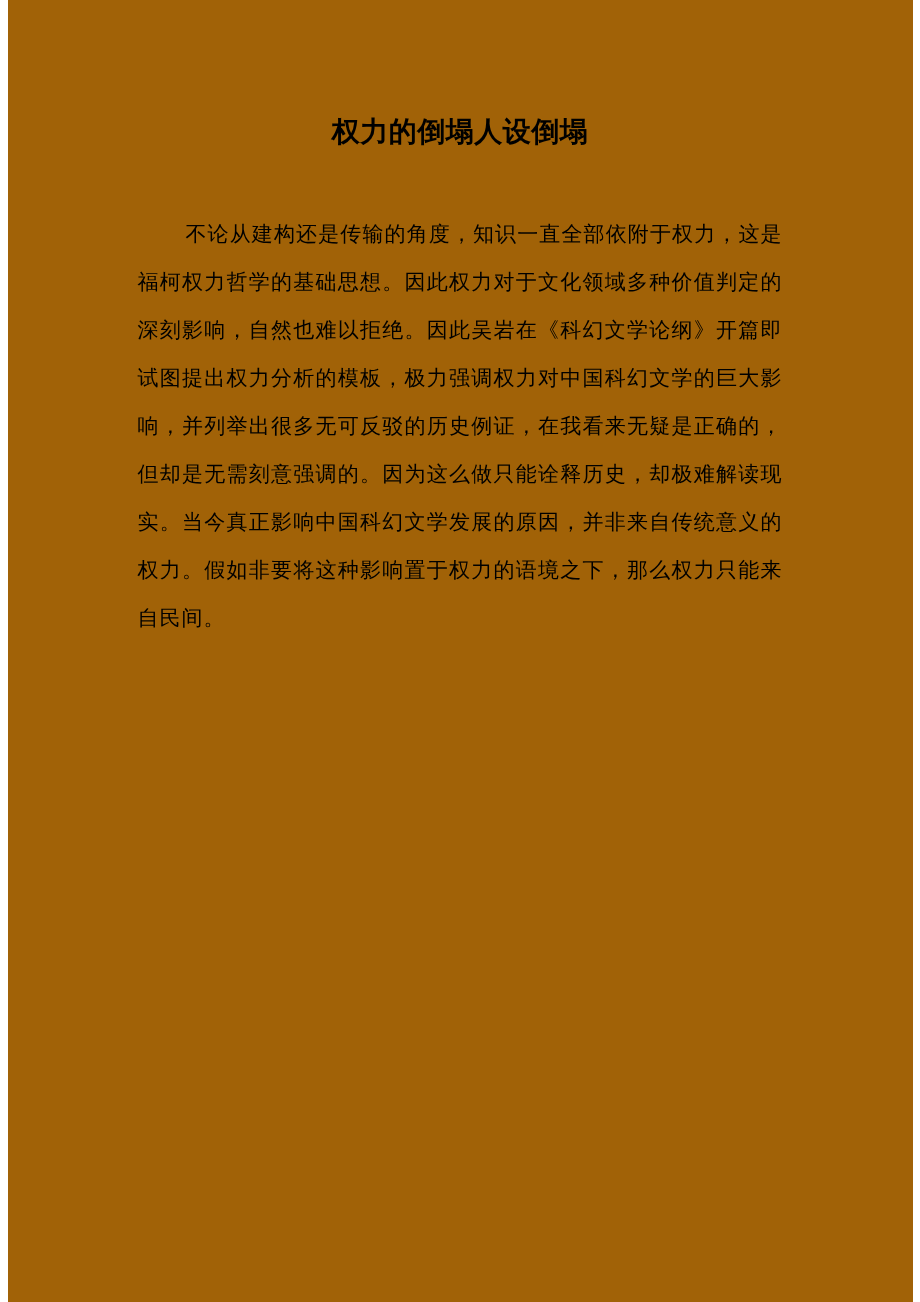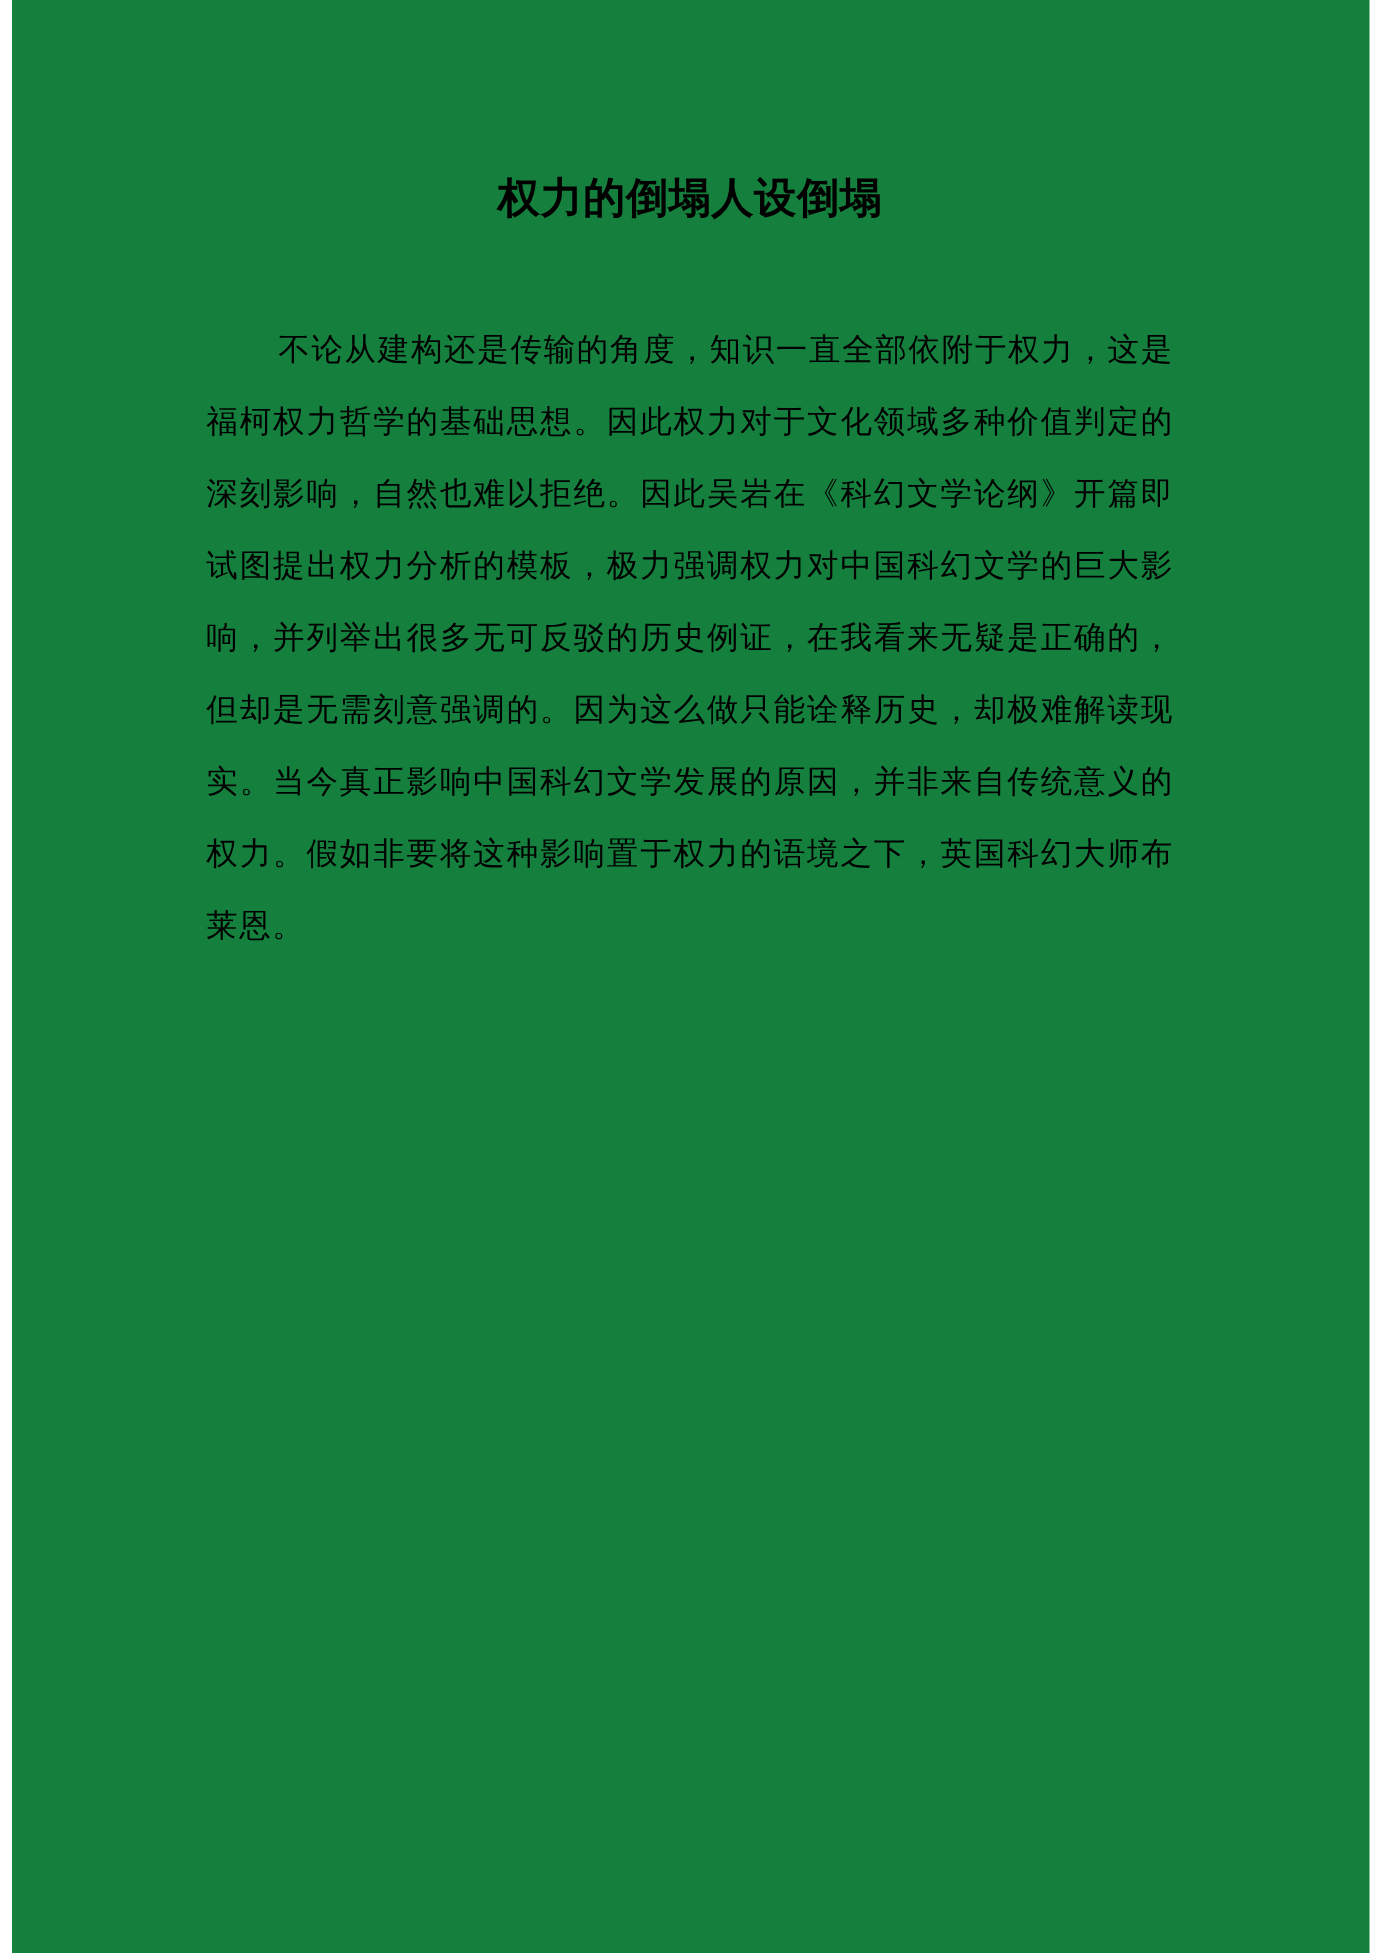--- a/index.html
+++ b/index.html
@@ -5,21 +5,21 @@
   html, body {
     margin: 0;
     padding: 0;
     background: #ffffff;
   }
   .page {
     position: relative;
     width: 905px;
     height: 1302px;
     margin: 0 auto;
-    background: #15803d;
+    background: #a16207;
     color: #000000;
     font-family: "Liberation Sans", "DejaVu Sans", sans-serif;
     box-sizing: border-box;
     padding: 109px 130px 0 130px;
     overflow: hidden;
   }
   .doc-title {
     font-size: 28px;
     font-weight: 700;
     line-height: 46px;
@@ -42,15 +42,15 @@
   }
 </style>
 </head>
 <body>
 
 <div class="page">
   <h1 class="doc-title">权力的倒塌人设倒塌</h1>
 
 
 
-  <p class="body-paragraph">不论从建构还是传输的角度，知识一直全部依附于权力，这是福柯权力哲学的基础思想。因此权力对于文化领域多种价值判定的深刻影响，自然也难以拒绝。因此吴岩在《科幻文学论纲》开篇即试图提出权力分析的模板，极力强调权力对中国科幻文学的巨大影响，并列举出很多无可反驳的历史例证，在我看来无疑是正确的，但却是无需刻意强调的。因为这么做只能诠释历史，却极难解读现实。当今真正影响中国科幻文学发展的原因，并非来自传统意义的权力。假如非要将这种影响置于权力的语境之下，英国科幻大师布莱恩。</p>
+  <p class="body-paragraph">不论从建构还是传输的角度，知识一直全部依附于权力，这是福柯权力哲学的基础思想。因此权力对于文化领域多种价值判定的深刻影响，自然也难以拒绝。因此吴岩在《科幻文学论纲》开篇即试图提出权力分析的模板，极力强调权力对中国科幻文学的巨大影响，并列举出很多无可反驳的历史例证，在我看来无疑是正确的，但却是无需刻意强调的。因为这么做只能诠释历史，却极难解读现实。当今真正影响中国科幻文学发展的原因，并非来自传统意义的权力。假如非要将这种影响置于权力的语境之下，那么权力只能来自民间。</p>
 
 </div>
 
 </body></html>

